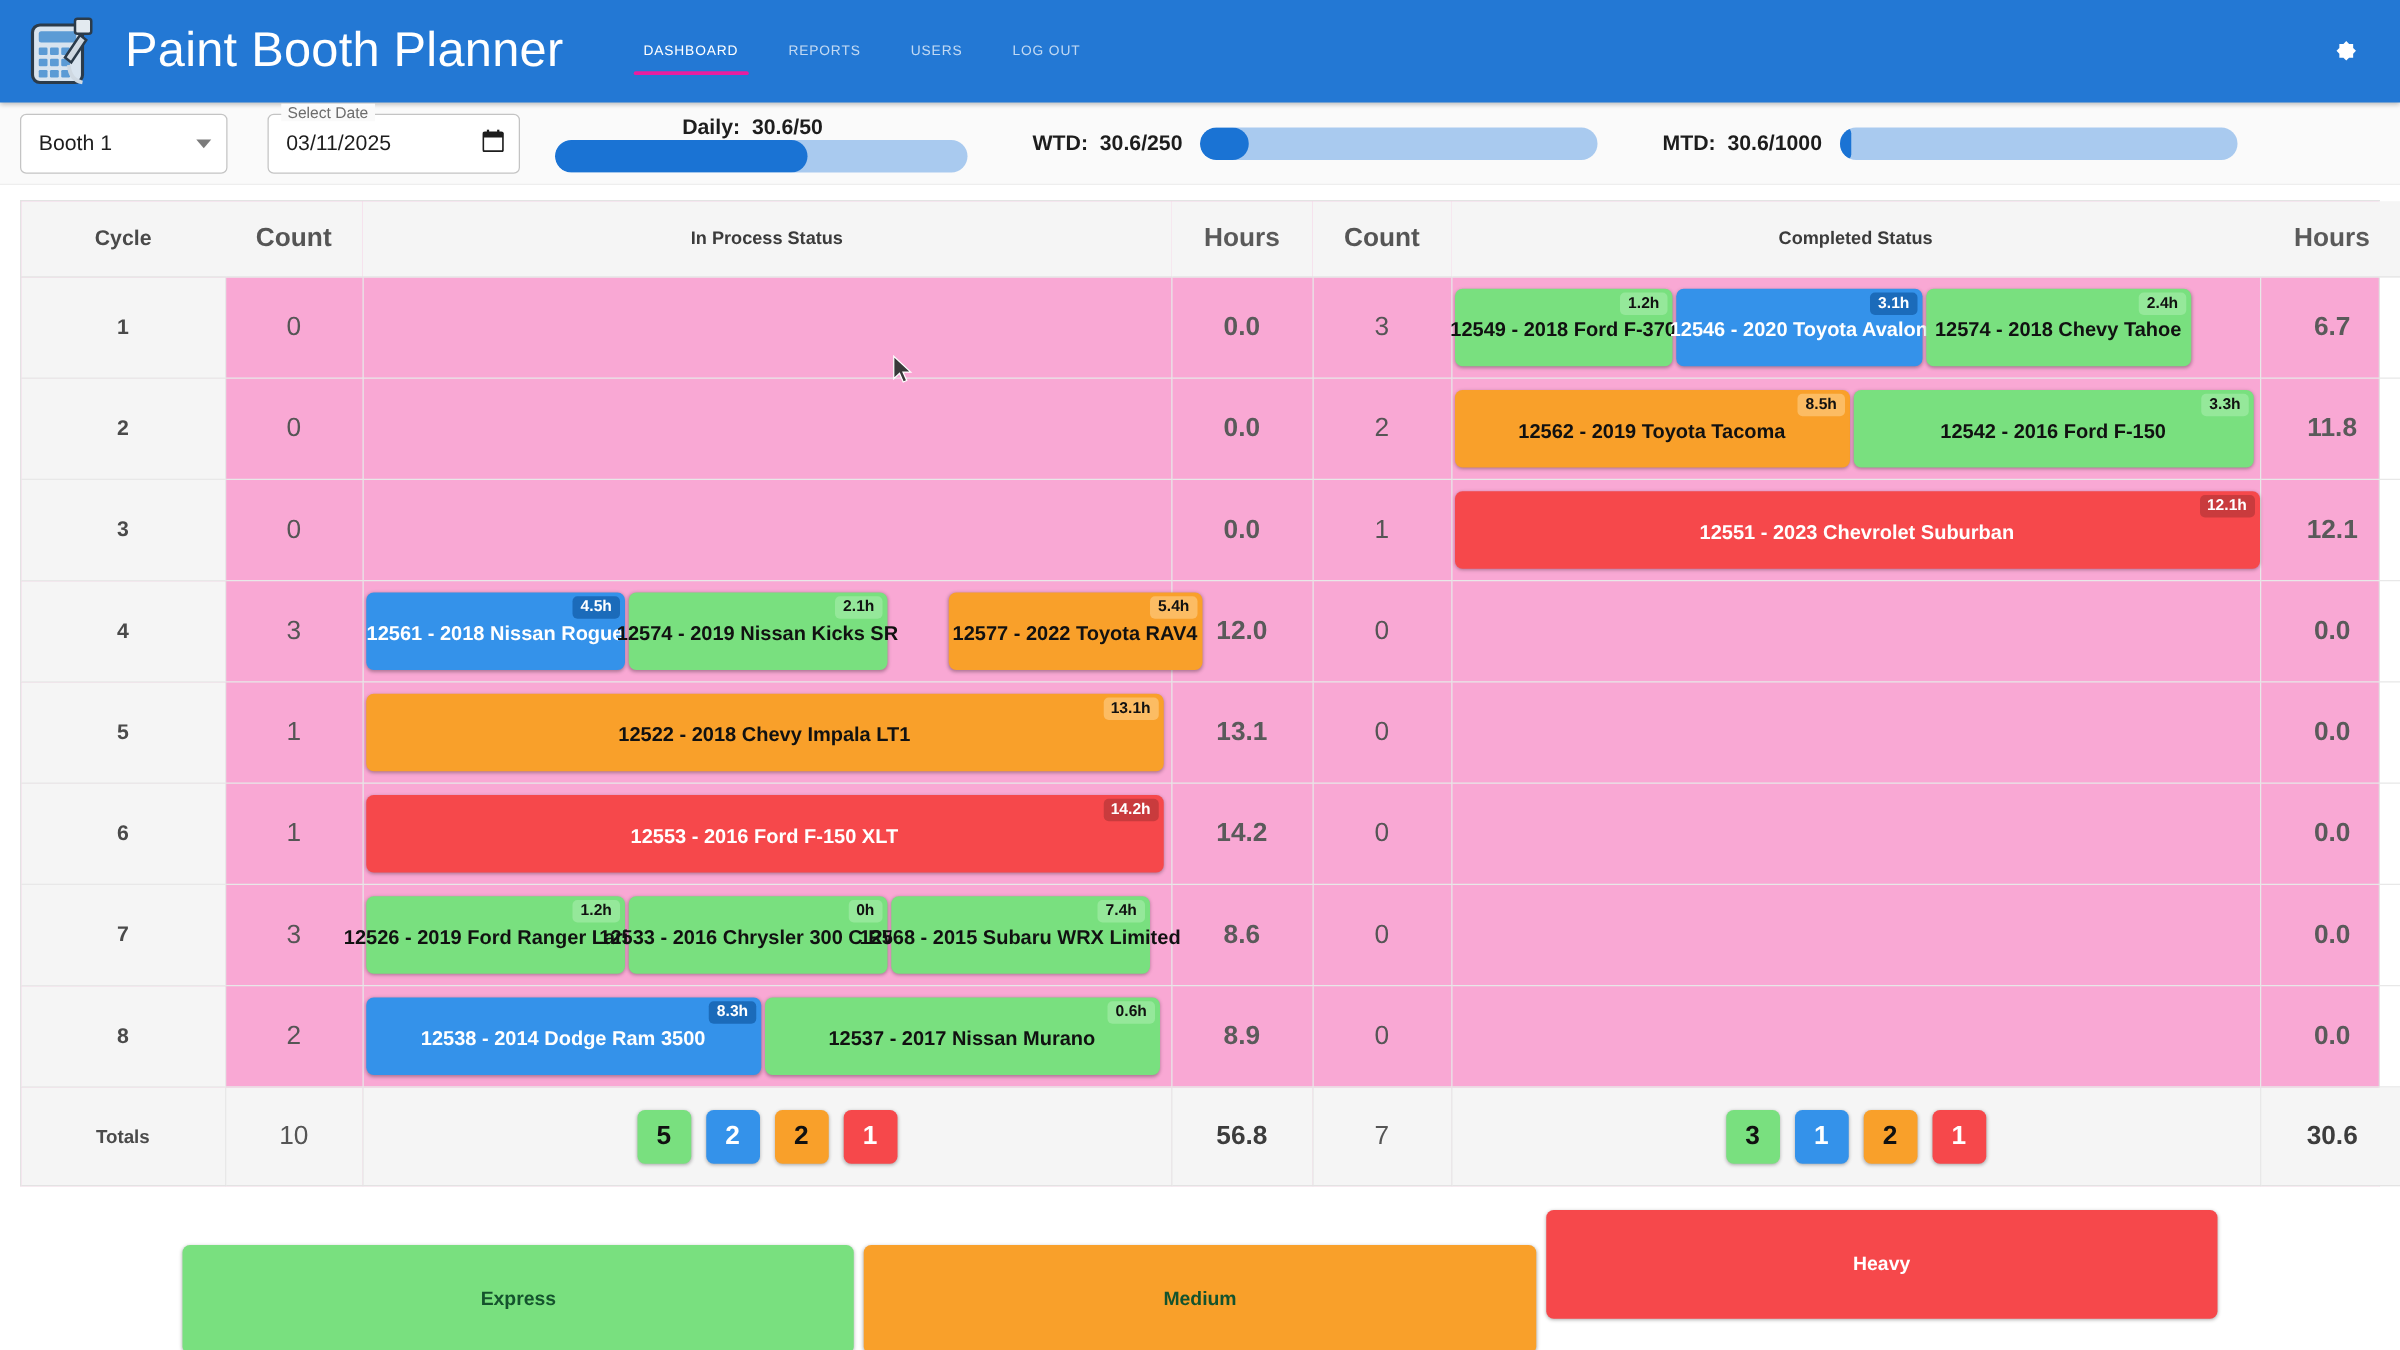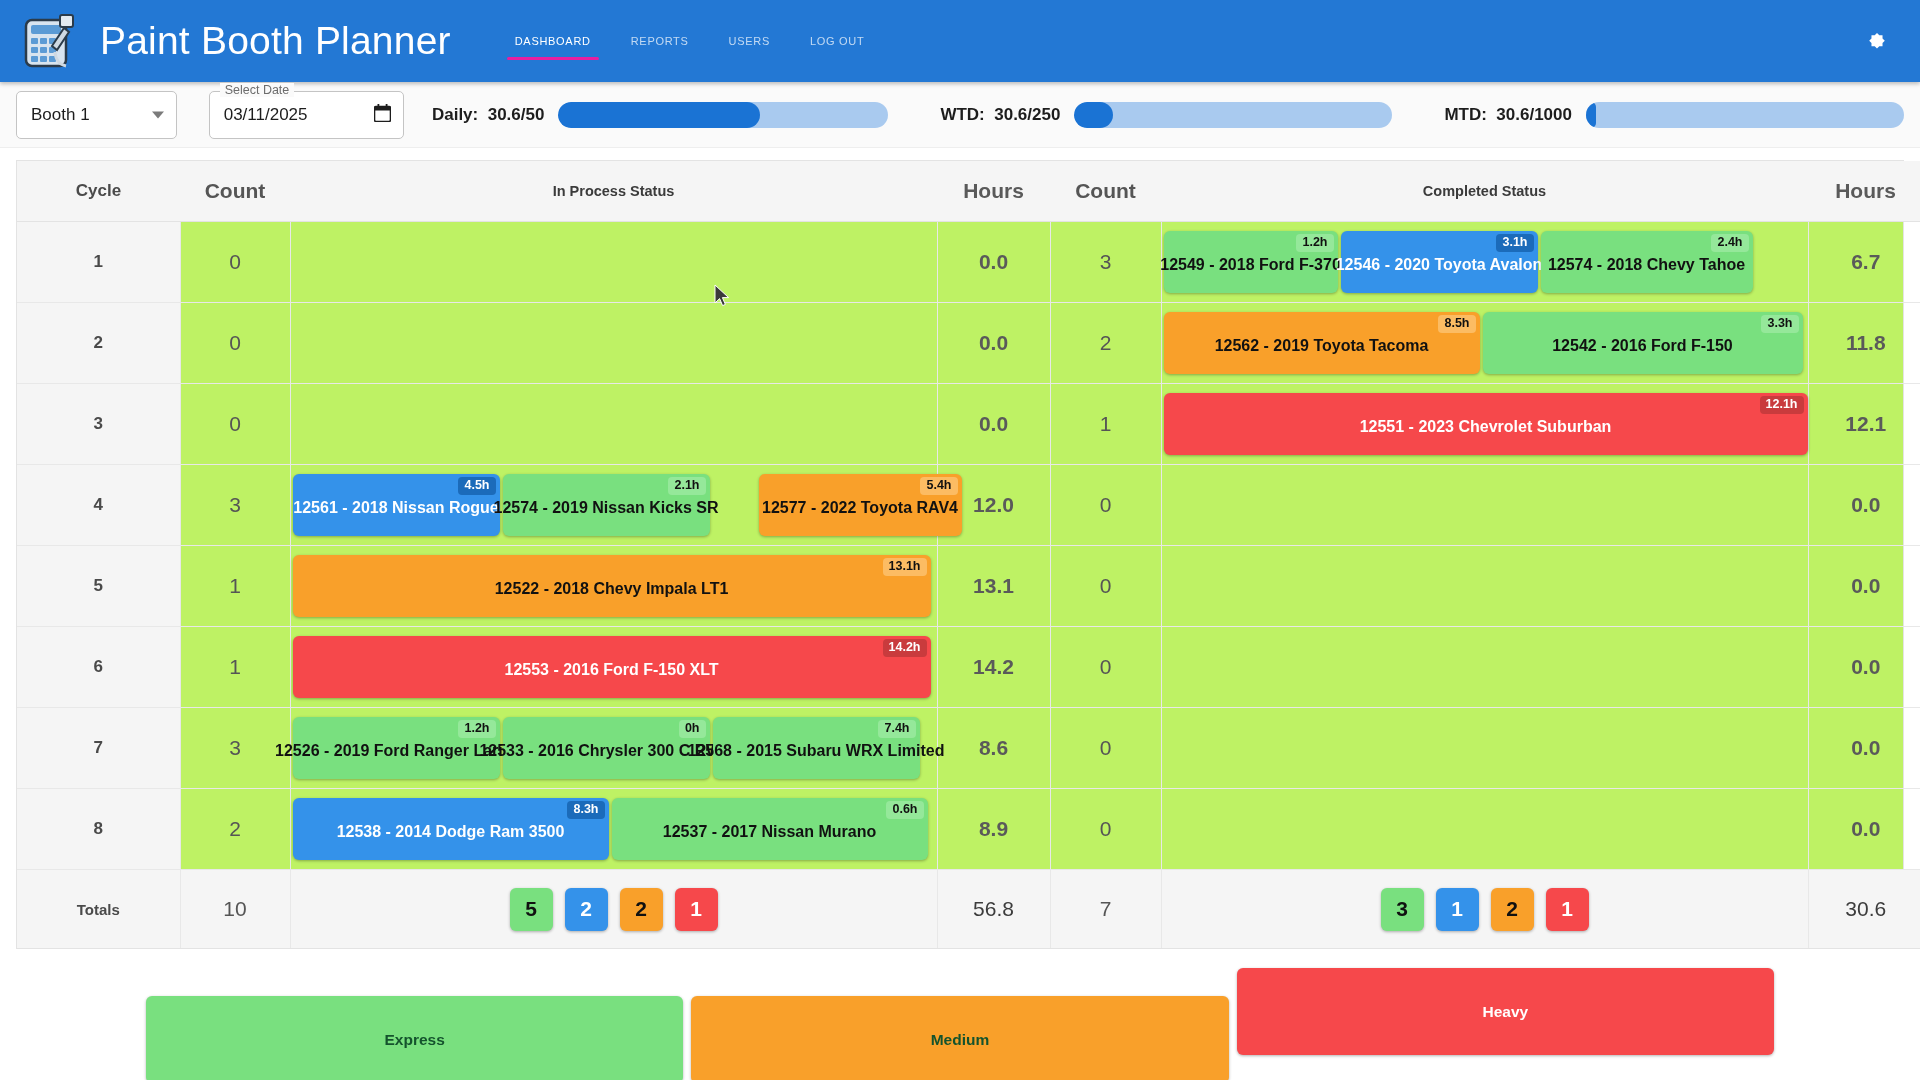--- a/index.html
+++ b/index.html
@@ -138,33 +138,33 @@
     border-radius: 13px;
     background: #a9caef;
     overflow: hidden;
     position: relative;
   }
   .bar > span {
     display: block; height: 100%;
     background: #1a73d4;
     border-radius: 13px;
   }
-  .m-daily { margin-left: 28px; }
+  .m-daily { margin-left: 28px; flex-direction: column; }
   .m-daily .bar { width: 330px; }
   .m-wtd  { margin-left: 52px; }
   .m-wtd .bar { width: 318px; }
   .m-mtd  { margin-left: 52px; }
   .m-mtd .bar { width: 318px; }
 
   
   .sheet {
     margin: 12px 16px 0 16px;
     border: 1px solid #e3e3e3;
     border-bottom: none;
-    background: #bef264;
+    background: #f9a8d4;
   }
   table { width: 100%; border-collapse: collapse; table-layout: fixed; }
   th {
     font-size: 14.5px;
     font-weight: bold;
     color: #3b3b3b;
     background: #f5f5f5;
     padding: 18px 4px;
     border-bottom: 1px solid #e3e3e3;
   }
@@ -228,21 +228,21 @@
   .sev-light .chip-label, .sev-heavy .chip-label { color: #fff; }
   .sev-express .chip-badge { background: #95e89a; color: #111; }
   .sev-medium  .chip-badge { background: #fcbc63; color: #111; }
   .sev-light   .chip-badge { background: #1b6bba; color: #fff; }
   .sev-heavy   .chip-badge { background: #c93b3d; color: #fff; }
 
   
   tr.totals td { background: #f5f5f5; height: 78px; border-bottom: 1px solid #e3e3e3; }
   tr.totals .c-cycle { font-size: 15px; font-weight: bold; color: #4a4a4a; }
   tr.totals .c-count, tr.totals .c-count2 { font-size: 21px; color: #555; }
-  tr.totals .c-hours, tr.totals .c-hours2 { font-size: 21px; font-weight: normal; color: #3c3c3c; }
+  tr.totals .c-hours, tr.totals .c-hours2 { font-size: 21px; font-weight: bold; color: #3c3c3c; }
   .tot-badges {
     display: flex; align-items: center; justify-content: center; gap: 12px; height: 78px;
   }
   .tot-badge {
     width: 43px; height: 43px;
     border-radius: 6px;
     display: flex; align-items: center; justify-content: center;
     font-size: 21px; font-weight: bold;
     box-shadow: 0 1px 3px rgba(0,0,0,.3);
     cursor: pointer;

